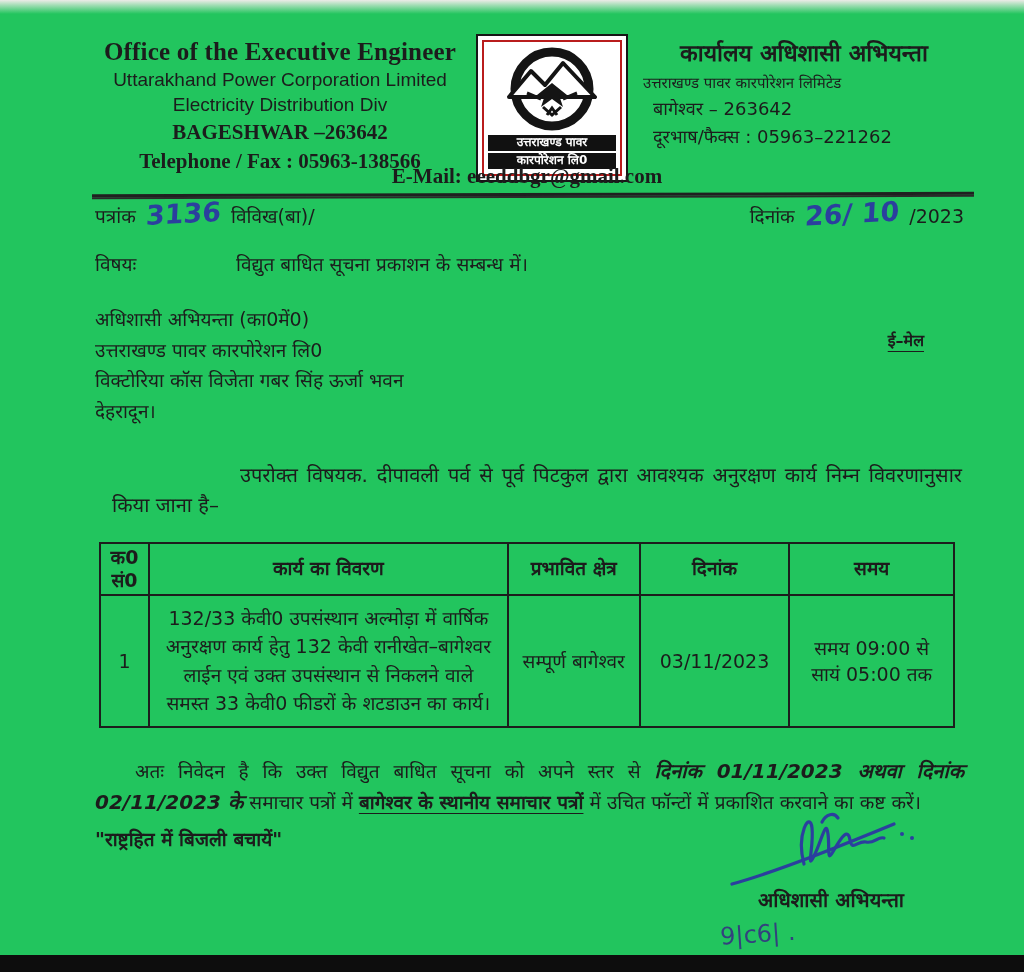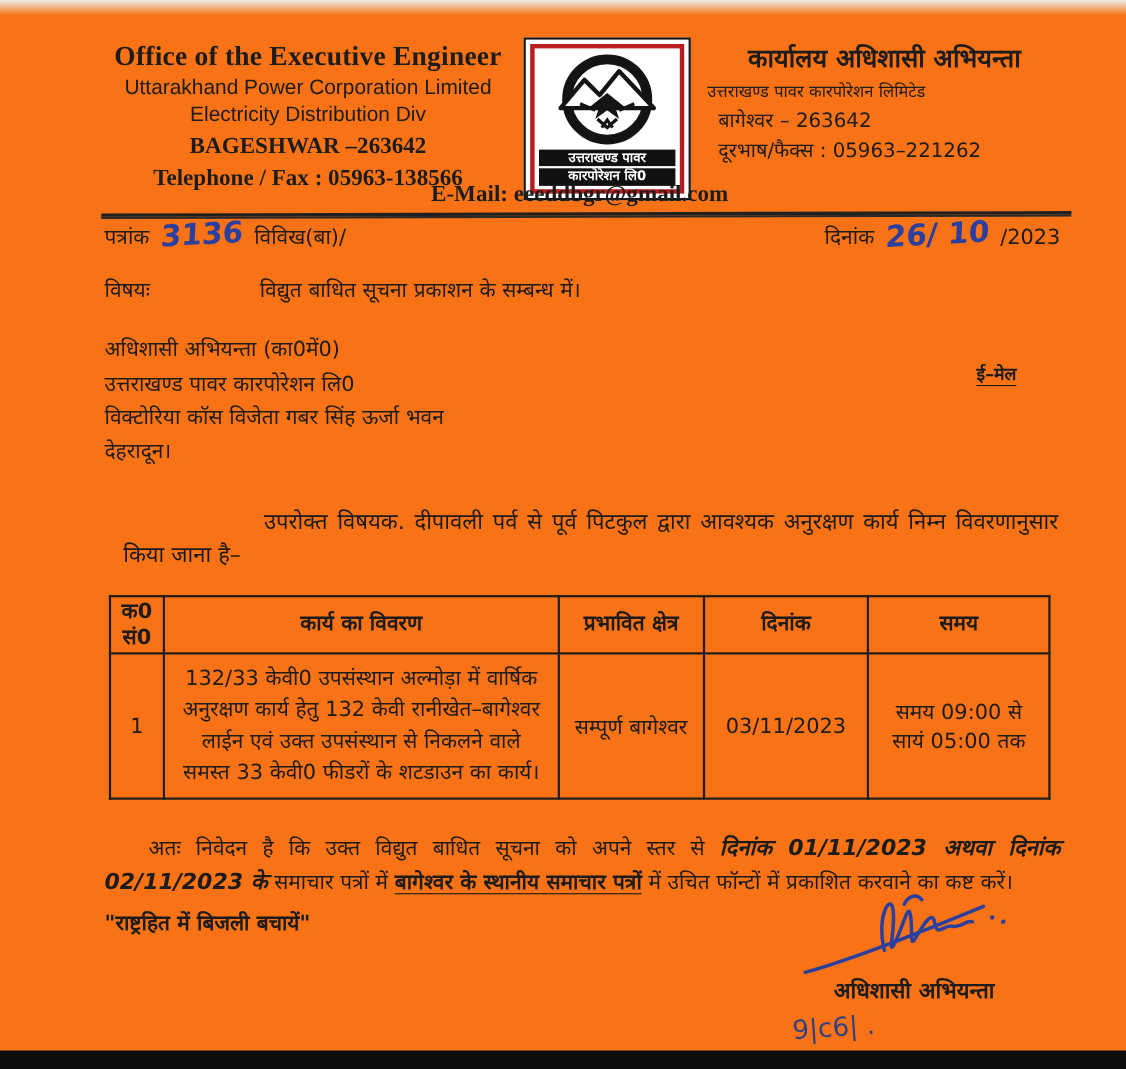--- a/index.html
+++ b/index.html
@@ -5,21 +5,21 @@
   * { margin: 0; padding: 0; box-sizing: border-box; }
   html, body { width: 1024px; }
   body {
     font-family: "Liberation Serif", "DejaVu Sans", serif;
     background: #e9e7e3;
   }
   .paper {
     position: relative;
     width: 1024px;
     height: 972px;
-    background: #f97316;
+    background: #22c55e;
     color: #1c1c1c;
     overflow: hidden;
   }
   .paper::before{
     content:"";
     position:absolute; top:0; left:0; right:0; height:14px;
     background: linear-gradient(#ecebe7, rgba(255,255,255,0));
     pointer-events:none;
   }
 
@@ -37,21 +37,21 @@
   .logo-box {
     width: 152px; height: 148px;
     border: 2px solid #161616;
     padding: 4px;
     margin-top: 4px;
     background:#fff;
     flex: 0 0 auto;
   }
   .logo-inner {
     width: 100%; height: 100%;
-    border: 4px solid #b91c1c;
+    border: 2px solid #b91c1c;
     display: flex; flex-direction: column; align-items: center;
     padding: 3px 4px;
   }
   .logo-band {
     font-family: "DejaVu Sans", sans-serif;
     background: #111; color: #fff;
     font-size: 12px; font-weight: bold;
     line-height: 1.15;
     padding: 1px 4px; margin-top: 2px;
     width: 100%; text-align: center;

